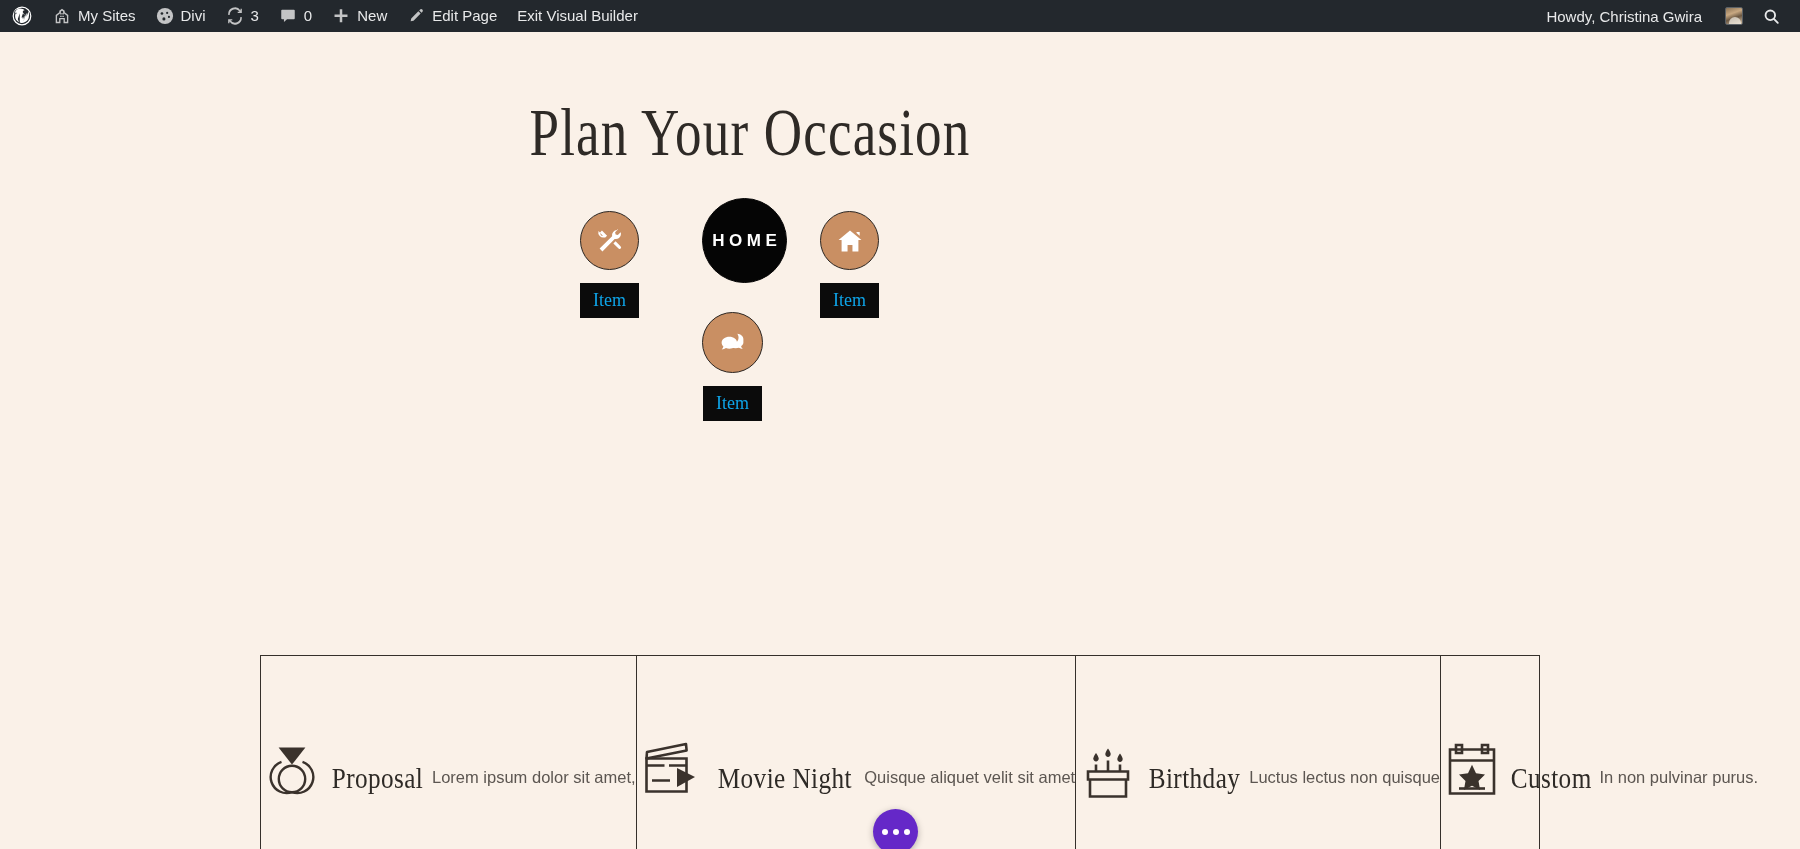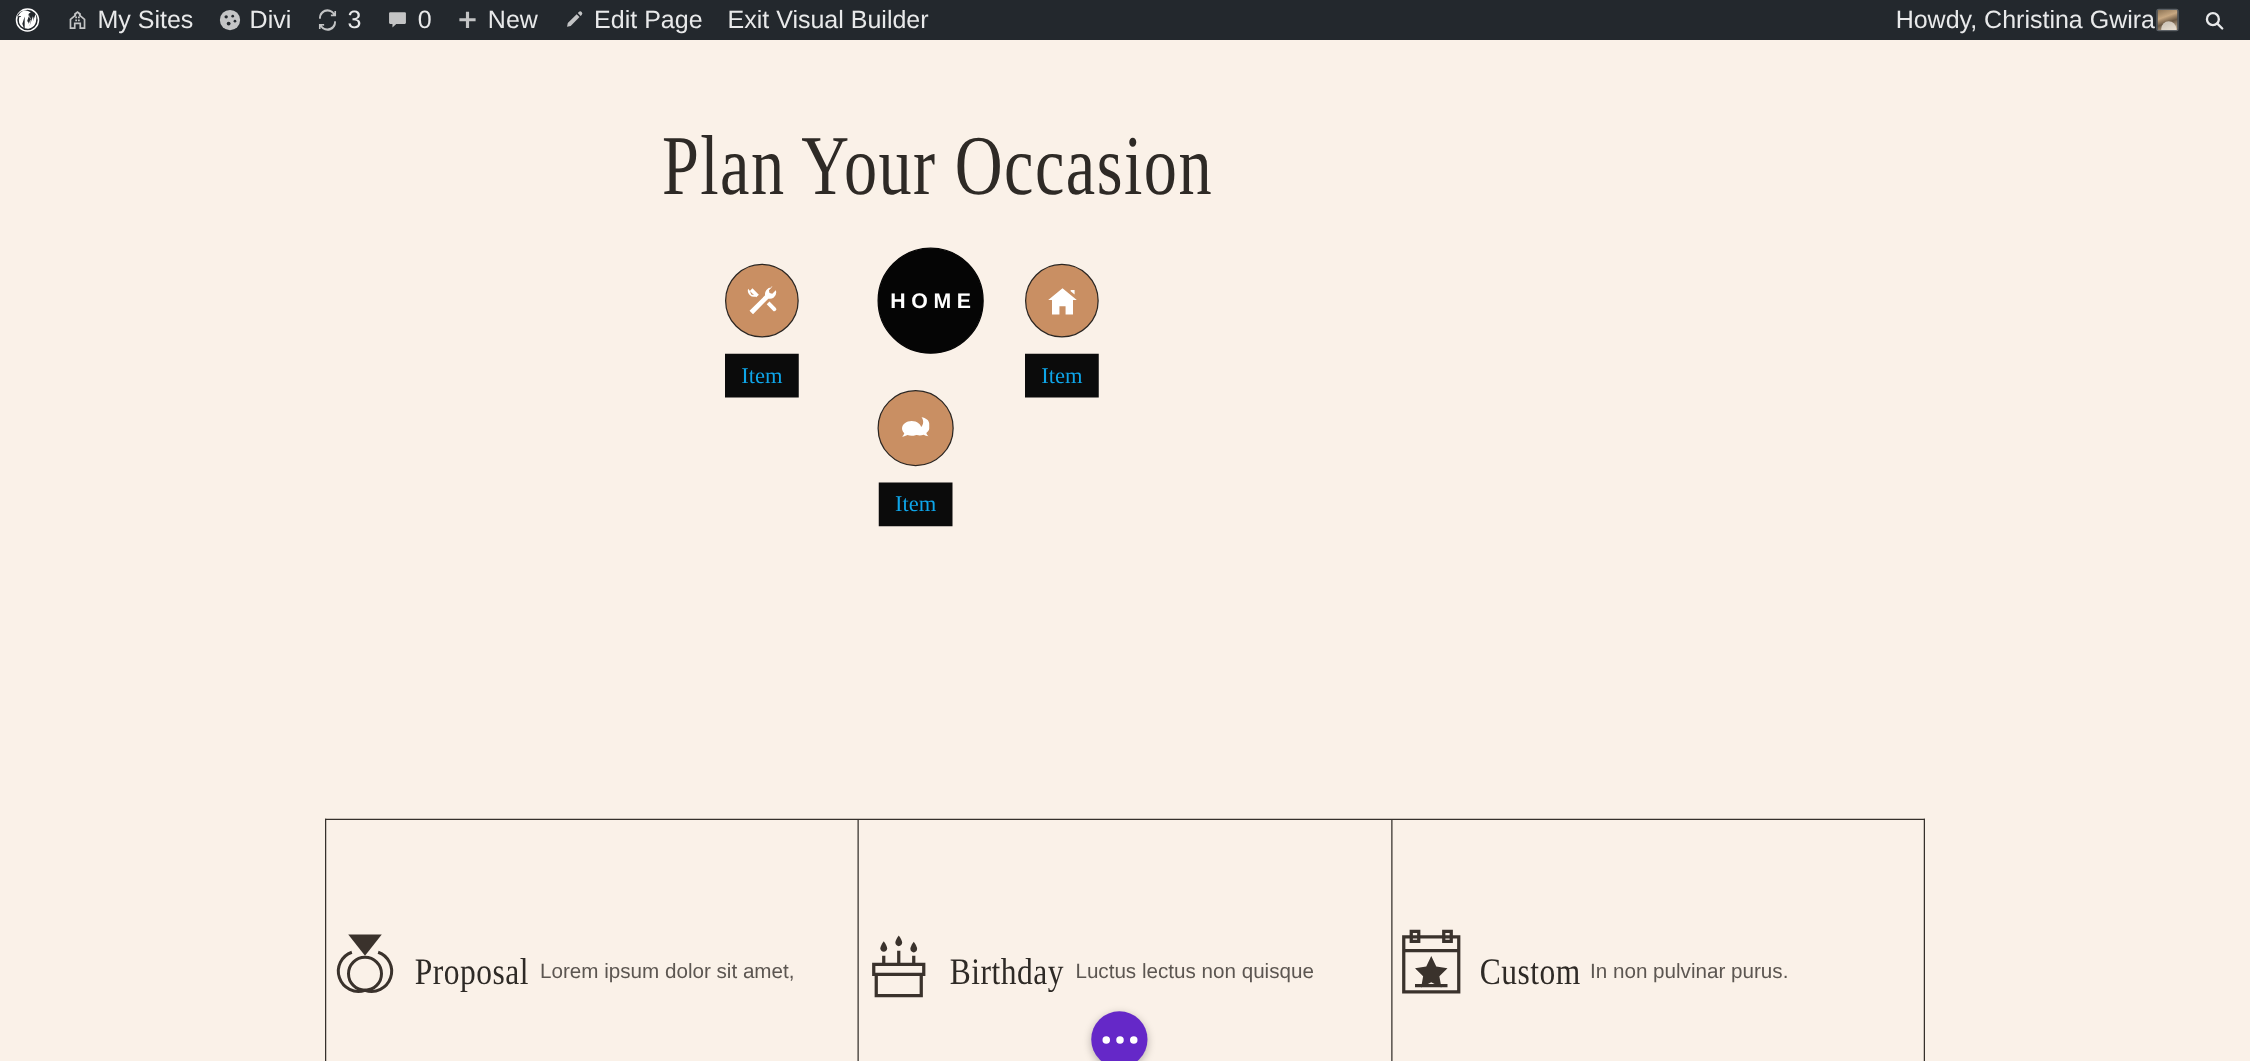--- a/index.html
+++ b/index.html
@@ -15,21 +15,21 @@
     background: #faf1e8;
   }
 
   
   .adminbar {
     height: 32px;
     background: #23282d;
     display: flex;
     align-items: center;
     color: #b4b9be;
-    font-size: 20px;
+    font-size: 15px;
     position: relative;
     z-index: 50;
   }
   .ab-left { display: flex; align-items: center; height: 32px; }
   .ab-right { display: flex; align-items: center; height: 32px; margin-left: auto; padding-right: 8px; }
 
   .ab-item {
     display: flex;
     align-items: center;
     gap: 7px;
@@ -38,21 +38,21 @@
     color: #e8e9ea;
     white-space: nowrap;
     cursor: pointer;
     line-height: 32px;
   }
   .ab-item.logo { padding: 0 11px 0 12px; }
 
   .ab-ico { display: inline-flex; align-items: center; justify-content: center; color: #c3c4c5; }
   .ab-ico svg { display: block; }
 
-  .ab-howdy { display:flex; align-items:center; gap:1px; padding: 0 10px; height:32px; color:#e8e9ea; cursor:pointer;}
+  .ab-howdy { display:flex; align-items:center; gap:23px; padding: 0 10px; height:32px; color:#e8e9ea; cursor:pointer;}
   .avatar {
     width: 18px; height: 18px;
     border-radius: 2px;
     background: linear-gradient(160deg,#8b7355 0%,#c8a882 35%,#6b5843 60%,#d9c4a8 100%);
     border: 1px solid #5c6166;
     position: relative;
     overflow: hidden;
   }
   .avatar::after{
     content:"";position:absolute;left:3px;top:9px;width:12px;height:10px;border-radius:6px 6px 0 0;
@@ -348,20 +348,32 @@
         <svg width="62" height="66" viewBox="0 0 62 66" fill="none" stroke="#3a322c" stroke-width="2.4">
           <path d="M31 28.6 17.6 11.5h26.8L31 28.6z" fill="#3a322c" stroke="none"></path>
           <circle cx="31" cy="43" r="13.2"></circle>
           <path d="M20.5 25.8A13.2 13.2 0 0 0 31 56.2a13.2 13.2 0 0 0 10.5-30.4"></path>
         </svg>
       </div>
       <div class="card-title">Proposal</div>
       <div class="card-text">Lorem ipsum dolor sit amet,</div>
     </div>
 
+    <div class="card">
+      <div class="card-icon">
+        <svg width="68" height="64" viewBox="0 0 68 64" fill="none" stroke="#3a322c" stroke-width="2.6">
+          <path d="M9.5 21.5h40v33h-40z"></path>
+          <path d="M9.5 21.5 10 15l39-8 .6 6.4-40.1 8.1z" stroke-linejoin="round"></path>
+          <path d="M9.5 28.5h18M32 28.5h17.5M15 43.5h18"></path>
+          <path d="M40 31 58 40 40 50V31z" fill="#3a322c" stroke="none"></path>
+        </svg>
+      </div>
+      <div class="card-title">Movie Night</div>
+      <div class="card-text">Quisque aliquet velit sit amet</div>
+    </div>
 
     <div class="card">
       <div class="card-icon">
         <svg width="64" height="64" viewBox="0 0 64 64" fill="none" stroke="#3a322c" stroke-width="2.6">
           <path d="M12 34.5h40v8H12zM14 42.5h36v17H14z"></path>
           <path d="M20 34.5v-7M32 34.5v-11M44 34.5v-7"></path>
           <path d="M20 22c0 1.6-1.2 2.9-2.7 2.9S14.6 23.6 14.6 22c0-1.9 2.7-5.6 2.7-5.6S20 20.1 20 22z" fill="#3a322c" stroke="none" transform="translate(2.7 -0.5)"></path>
           <path d="M34.7 17c0 1.6-1.2 2.9-2.7 2.9S29.3 18.6 29.3 17c0-1.9 2.7-5.6 2.7-5.6s2.7 3.7 2.7 5.6z" fill="#3a322c" stroke="none"></path>
           <path d="M46.7 22c0 1.6-1.2 2.9-2.7 2.9S41.3 23.6 41.3 22c0-1.9 2.7-5.6 2.7-5.6s2.7 3.7 2.7 5.6z" fill="#3a322c" stroke="none"></path>
         </svg>

